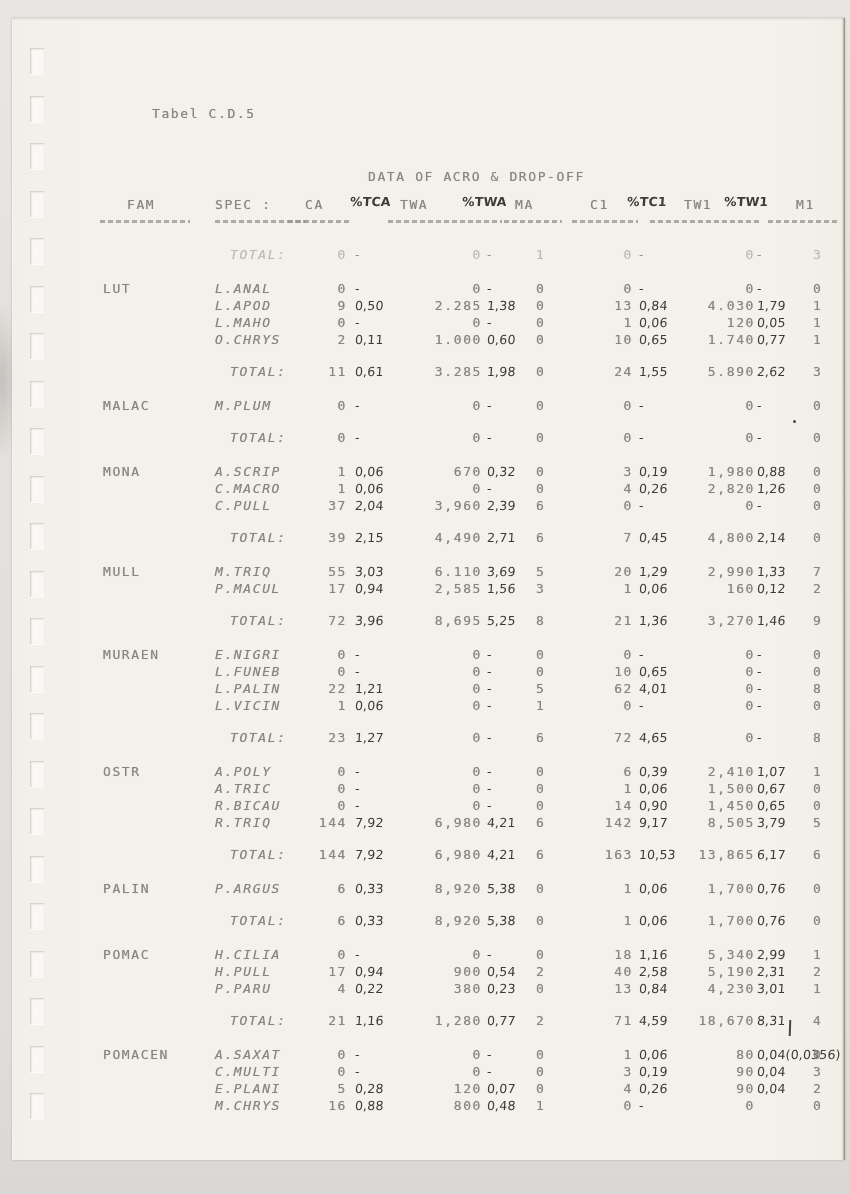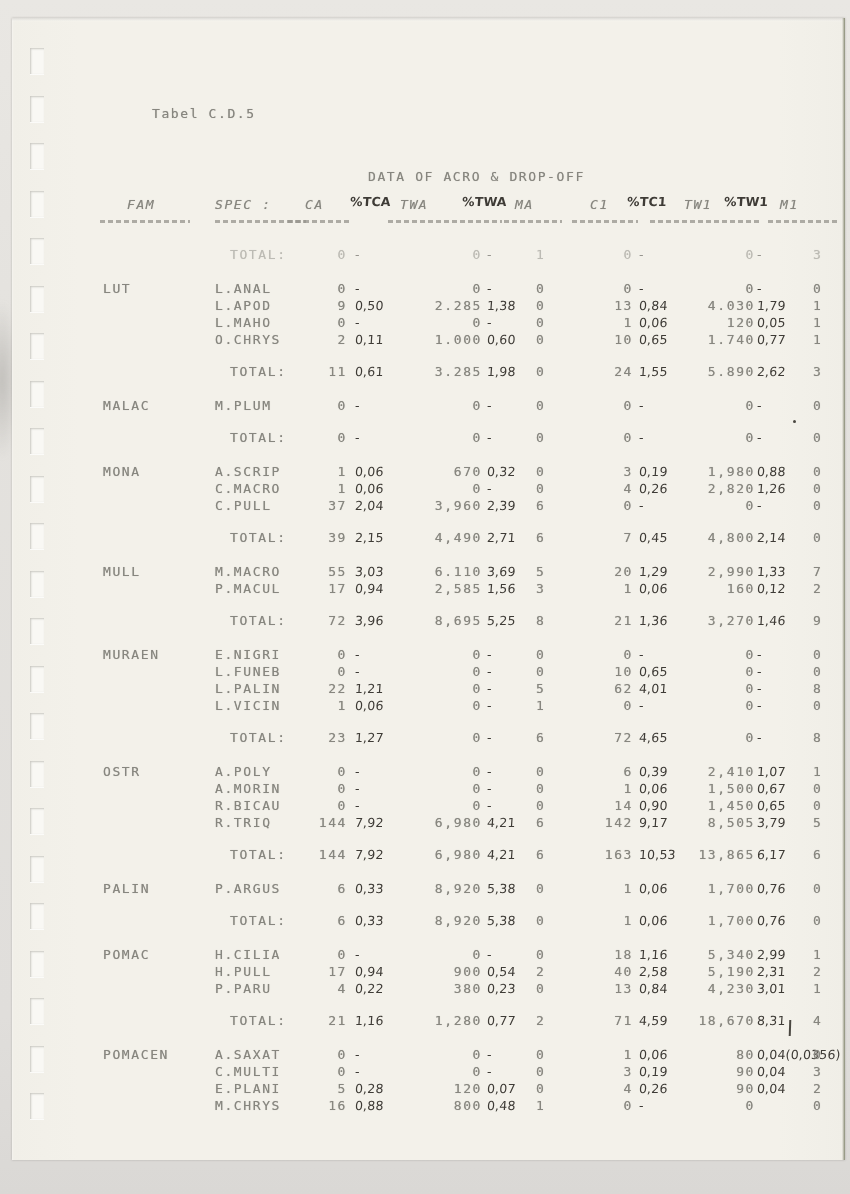--- a/index.html
+++ b/index.html
@@ -23,34 +23,34 @@
   .hole{position:absolute;left:18px;width:14px;height:26px;background:#f9f8f4;
     box-shadow:inset 1px 1px 2px rgba(145,141,133,.45), 0 1px 0 rgba(255,255,255,.7);}
   
   .t{color:#87867f;letter-spacing:1.6px;font-size:13px;text-shadow:0 0 .7px #a9a8a1;}
   
   .h{color:#3e3b36;font-family:"DejaVu Sans",sans-serif;font-size:12.5px;
      letter-spacing:.2px;transform:skewX(-4deg);white-space:nowrap;}
   .tabel-label{position:absolute;left:140px;top:88px;}
   .title{position:absolute;left:356px;top:145px;margin-top:6px;}
   .header-row{position:absolute;left:0;top:179px;width:833px;height:17px;}
-  .header-row .hc{position:absolute;top:0;white-space:nowrap;font-style:italic;}
+  .header-row .hc{position:absolute;top:0;white-space:nowrap;}
   .hh{position:absolute;top:176px;font-weight:bold;}
   .rule{position:absolute;top:202px;height:3px;
     background:repeating-linear-gradient(90deg,#96948d 0 5px,transparent 5px 8px);
     opacity:.75;}
   .tbl{position:absolute;left:0;top:229px;width:833px;}
   .section{position:relative;}
   .section + .section{margin-top:17px;}
   .row{position:relative;height:17px;width:833px;white-space:nowrap;}
   .total-row{margin-top:15px;}
   .section:first-child .total-row{margin-top:0;opacity:.5;}
   .cell{position:absolute;top:0;}
   .c-fam{left:91px;width:100px;}
-  .c-spec{left:203px;width:85px;}
+  .c-spec{left:203px;width:85px;font-style:italic;}
   .total-row .c-spec{left:218px;}
   .c-ca{left:288px;width:47px;text-align:right;}
   .c-tca{left:343px;width:45px;}
   .c-twa{left:388px;width:82px;text-align:right;}
   .c-twap{left:475px;width:46px;}
   .c-ma{left:524px;width:22px;}
   .c-c1{left:560px;width:61px;text-align:right;}
   .c-tc1{left:627px;width:48px;}
   .c-tw1{left:675px;width:68px;text-align:right;}
   .c-tw1p{left:745px;width:60px;}
@@ -95,21 +95,21 @@
   <div class="title t">DATA OF ACRO &amp; DROP-OFF</div>
 
   <div class="header-row">
     <div class="hc t" style="left:115px">FAM</div>
     <div class="hc t" style="left:203px">SPEC :</div>
     <div class="hc t" style="left:293px">CA</div>
     <div class="hc t" style="left:388px">TWA</div>
     <div class="hc t" style="left:503px">MA</div>
     <div class="hc t" style="left:578px">C1</div>
     <div class="hc t" style="left:672px">TW1</div>
-    <div class="hc t" style="left:768px">M1</div>
+    <div class="hc t" style="left:784px">M1</div>
   </div>
   <div class="hh h" style="left:338px">%TCA</div>
   <div class="hh h" style="left:450px">%TWA</div>
   <div class="hh h" style="left:615px">%TC1</div>
   <div class="hh h" style="left:712px">%TW1</div>
 
   <div class="rule" style="left:88px;width:90px"></div>
   <div class="rule" style="left:203px;width:91px"></div>
   <div class="rule" style="left:276px;width:62px"></div>
   <div class="rule" style="left:376px;width:114px"></div>
@@ -283,21 +283,21 @@
           <div class="cell c-c1 t">7</div>
           <div class="cell c-tc1 h">0,45</div>
           <div class="cell c-tw1 t">4,800</div>
           <div class="cell c-tw1p h">2,14</div>
           <div class="cell c-m1 t">0</div>
         </div>
       </div>
       <div class="section">
         <div class="row">
           <div class="cell c-fam t">MULL</div>
-          <div class="cell c-spec t">M.MACRO</div>
+          <div class="cell c-spec t">M.TRIQ</div>
           <div class="cell c-ca t">55</div>
           <div class="cell c-tca h">3,03</div>
           <div class="cell c-twa t">6.110</div>
           <div class="cell c-twap h">3,69</div>
           <div class="cell c-ma t">5</div>
           <div class="cell c-c1 t">20</div>
           <div class="cell c-tc1 h">1,29</div>
           <div class="cell c-tw1 t">2,990</div>
           <div class="cell c-tw1p h">1,33</div>
           <div class="cell c-m1 t">7</div>
@@ -406,21 +406,21 @@
           <div class="cell c-twa t">0</div>
           <div class="cell c-twap h">-</div>
           <div class="cell c-ma t">0</div>
           <div class="cell c-c1 t">6</div>
           <div class="cell c-tc1 h">0,39</div>
           <div class="cell c-tw1 t">2,410</div>
           <div class="cell c-tw1p h">1,07</div>
           <div class="cell c-m1 t">1</div>
         </div>
         <div class="row">
-          <div class="cell c-spec t">A.MORIN</div>
+          <div class="cell c-spec t">A.TRIC</div>
           <div class="cell c-ca t">0</div>
           <div class="cell c-tca h">-</div>
           <div class="cell c-twa t">0</div>
           <div class="cell c-twap h">-</div>
           <div class="cell c-ma t">0</div>
           <div class="cell c-c1 t">1</div>
           <div class="cell c-tc1 h">0,06</div>
           <div class="cell c-tw1 t">1,500</div>
           <div class="cell c-tw1p h">0,67</div>
           <div class="cell c-m1 t">0</div>

